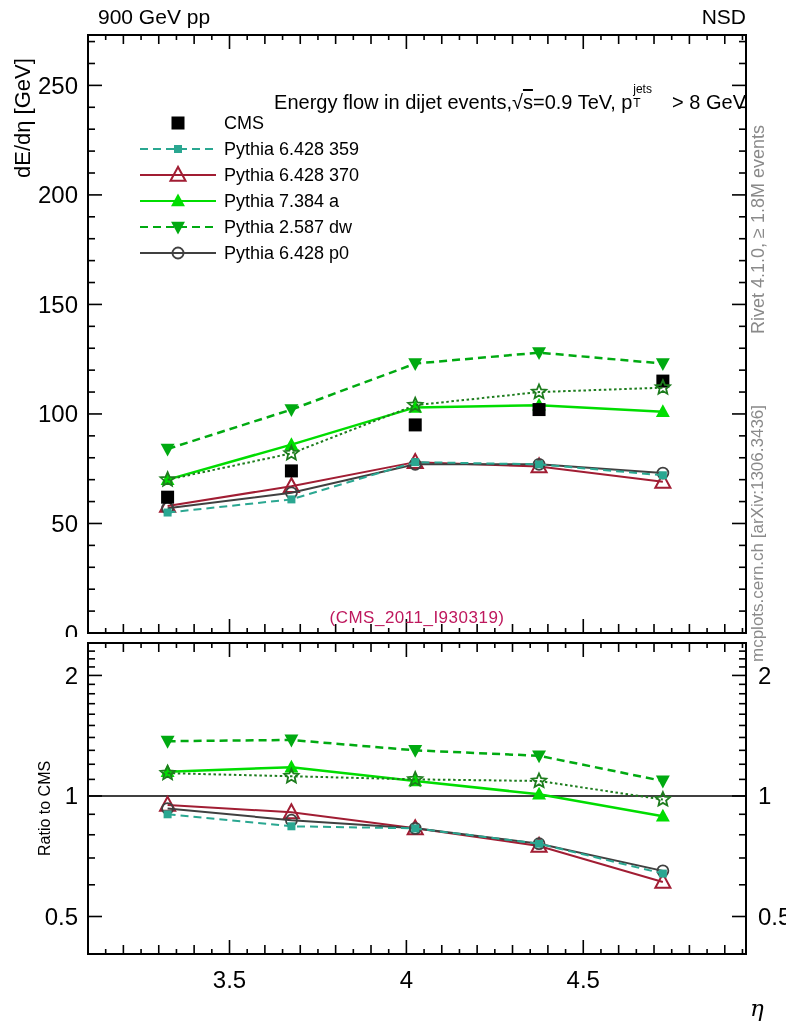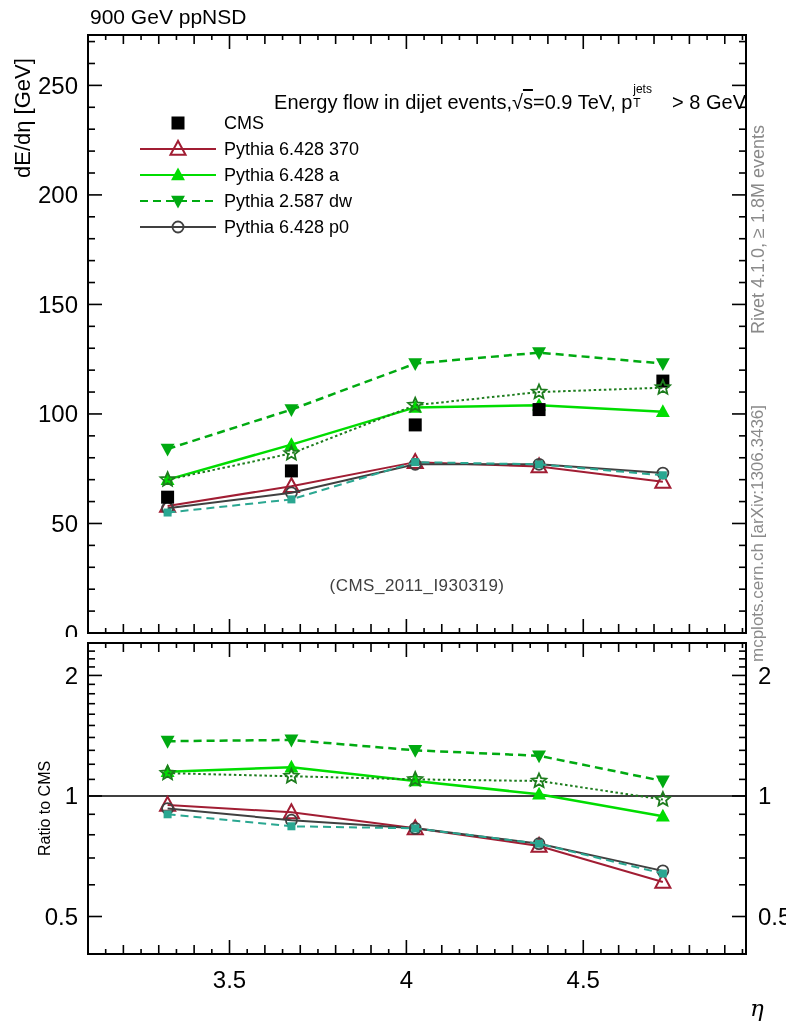--- a/index.html
+++ b/index.html
@@ -1,34 +1,34 @@
 <!DOCTYPE html>
 <html><head>
 <meta charset="utf-8">
 <style>
   html,body{margin:0;padding:0;background:#fff;}
   .canvas{position:relative;width:786px;height:1024px;background:#fff;overflow:hidden;
           font-family:"Liberation Sans",sans-serif;color:#000;}
   #plot-svg{position:absolute;left:0;top:0;overflow:visible;}
-  .hdr{position:absolute;left:80px;top:5px;width:658px;display:flex;
+  .hdr{position:absolute;left:88px;top:5px;width:658px;display:flex;justify-content:space-between;
        font-size:21px;}
   .hdr .hl{padding-left:10px;}
   .title{position:absolute;left:88px;top:57px;width:658px;text-align:right;font-size:20px;white-space:nowrap;}
   .ov{text-decoration:overline;}
   .pstack{position:relative;display:inline-block;width:1.7em;height:1em;margin-top:32px;}
   .pstack .ps{position:absolute;left:0.06em;top:-0.62em;font-size:0.6em;}
   .pstack .pb{position:absolute;left:0.06em;top:0.55em;font-size:0.6em;}
   .rot{position:absolute;transform-origin:0 0;transform:rotate(-90deg);white-space:nowrap;}
   .ylab-main{left:10px;top:178px;font-size:22px;}
   .ylab-ratio{left:36px;top:856px;font-size:16px;}
   .credit{color:#8a8a8a;}
   .credit-top{left:748px;top:334px;font-size:18px;}
   .credit-bottom{left:748px;top:662px;font-size:17px;}
-  .watermark{position:absolute;left:88px;top:576px;width:658px;text-align:center;
-             font-size:17px;color:#404040;letter-spacing:0.5px;}
+  .watermark{position:absolute;left:88px;top:608px;width:658px;text-align:center;
+             font-size:17px;color:#be185d;letter-spacing:0.5px;}
   .legend{position:absolute;left:138px;top:110px;}
   .legend-row{display:flex;align-items:center;height:26px;}
   .lgm{width:80px;height:22px;flex:0 0 80px;}
   .lgt{margin-left:6px;font-size:18px;white-space:nowrap;}
   .xlab-eta{position:absolute;left:750px;top:995px;font-size:23px;font-style:italic;
             font-family:"DejaVu Serif",serif;}
 </style>
 </head>
 <body>
 
@@ -422,31 +422,38 @@
 
   <div class="legend">
     <div class="legend-row">
       <svg class="lgm">
           <rect x="33.5" y="4.5" width="13" height="13" fill="#000000"></rect>
         </svg>
       <span class="lgt">CMS</span>
     </div>
     <div class="legend-row">
       <svg class="lgm">
+          <line x1="2" y1="11" x2="78" y2="11" stroke="#2aa791" stroke-width="2.2" stroke-dasharray="8,5"></line>
+          <rect x="36" y="7" width="8" height="8" fill="#2aa791"></rect>
+        </svg>
+      <span class="lgt">Pythia 6.428 359</span>
+    </div>
+    <div class="legend-row">
+      <svg class="lgm">
           <line x1="2" y1="11" x2="78" y2="11" stroke="#a11d33" stroke-width="2.2"></line>
           <polygon points="40,2.9399999999999995 32.46,16.8032 47.54,16.8032" fill="none" stroke="#a11d33" stroke-width="2"></polygon>
         </svg>
       <span class="lgt">Pythia 6.428 370</span>
     </div>
     <div class="legend-row">
       <svg class="lgm">
           <line x1="2" y1="11" x2="78" y2="11" stroke="#00dd00" stroke-width="2.2"></line>
           <polygon points="40,3.5600000000000005 33.04,16.3568 46.96,16.3568" fill="#00dd00" stroke="none" stroke-width="2"></polygon>
         </svg>
-      <span class="lgt">Pythia 6.428 a</span>
+      <span class="lgt">Pythia 7.384 a</span>
     </div>
     <div class="legend-row">
       <svg class="lgm">
           <line x1="2" y1="11" x2="78" y2="11" stroke="#00aa11" stroke-width="2.2" stroke-dasharray="8,5"></line>
           <polygon points="40,18.439999999999998 33.04,5.6432 46.96,5.6432" fill="#00aa11" stroke="none" stroke-width="2"></polygon>
         </svg>
       <span class="lgt">Pythia 2.587 dw</span>
     </div>
     <div class="legend-row">
       <svg class="lgm">

